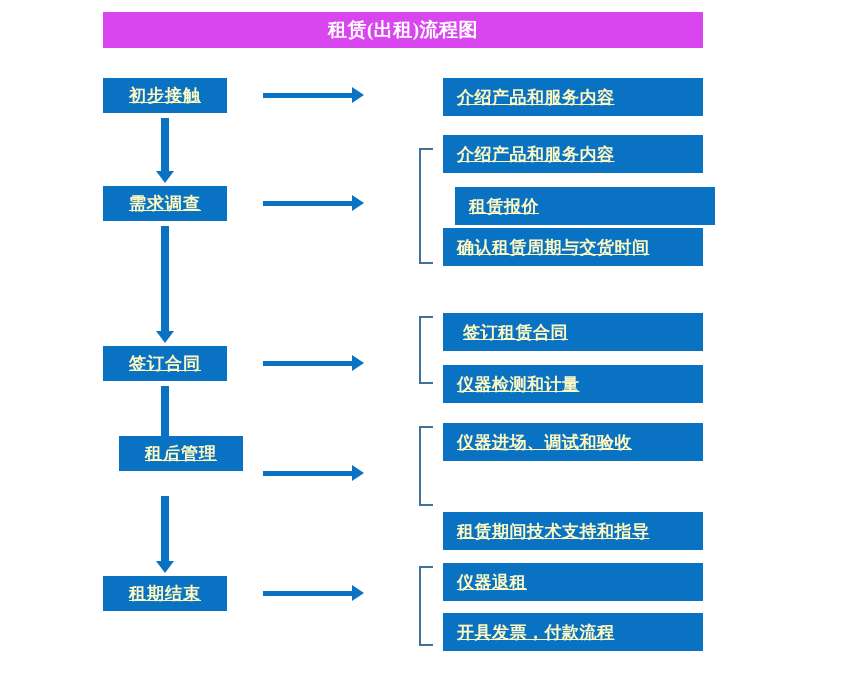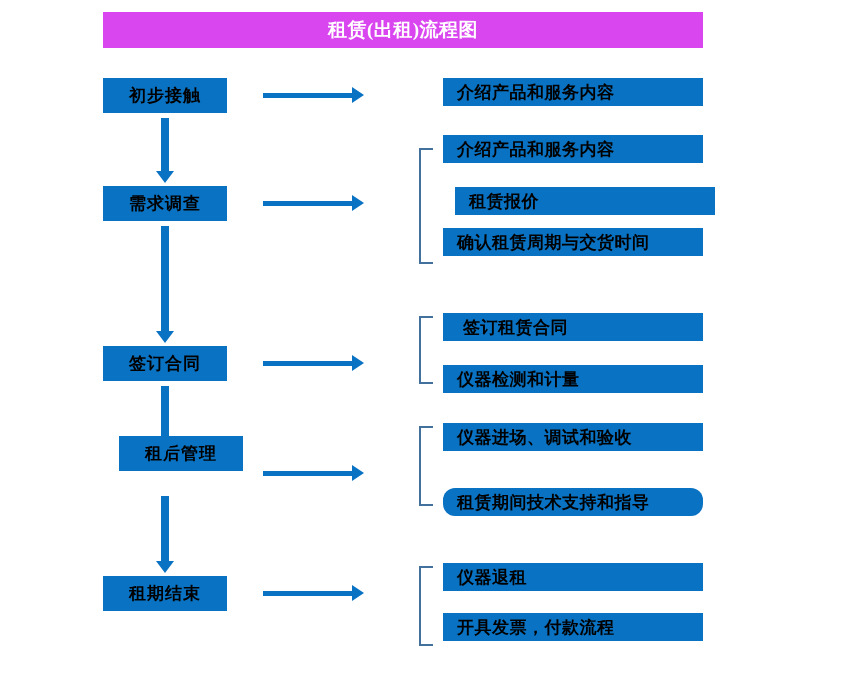--- a/index.html
+++ b/index.html
@@ -28,38 +28,39 @@
     font-size: 19px;
     font-weight: bold;
     display: flex;
     align-items: center;
     justify-content: center;
     letter-spacing: 0.5px;
   }
   .node {
     position: absolute;
     background: #0A72C2;
-    color: #000000;
+    color: #fef9c3;
     font-weight: bold;
     display: flex;
     align-items: center;
     box-sizing: border-box;
+    text-decoration: underline;
   }
   .node.stage {
     left: 103px;
     width: 124px;
     height: 35px;
     font-size: 17px;
     justify-content: center;
     letter-spacing: 1px;
   }
   .node.detail {
     left: 443px;
     width: 260px;
-    height: 28px;
+    height: 38px;
     font-size: 17px;
     justify-content: flex-start;
     padding-left: 14px;
     letter-spacing: 0.5px;
   }
   
   .v-arrow {
     position: absolute;
     left: 161px;
     width: 8px;
@@ -135,17 +136,17 @@
   <div class="bracket" style="top:426px; height:80px;"></div>
   <div class="bracket" style="top:566px; height:80px;"></div>
 
   <div class="node detail" style="top:78px;">介绍产品和服务内容</div>
   <div class="node detail" style="top:135px;">介绍产品和服务内容</div>
   <div class="node detail" style="top:187px;margin-left:12px;">租赁报价</div>
   <div class="node detail" style="top:228px;">确认租赁周期与交货时间</div>
   <div class="node detail" style="top:313px;padding-left:20px;">签订租赁合同</div>
   <div class="node detail" style="top:365px;">仪器检测和计量</div>
   <div class="node detail" style="top:423px;">仪器进场、调试和验收</div>
-  <div class="node detail" style="top:488px;border-radius:12px;">租赁期间技术支持和指导</div>
+  <div class="node detail" style="top:512px;">租赁期间技术支持和指导</div>
   <div class="node detail" style="top:563px;">仪器退租</div>
   <div class="node detail" style="top:613px;">开具发票，付款流程</div>
 
 </div>
 
 </body></html>

